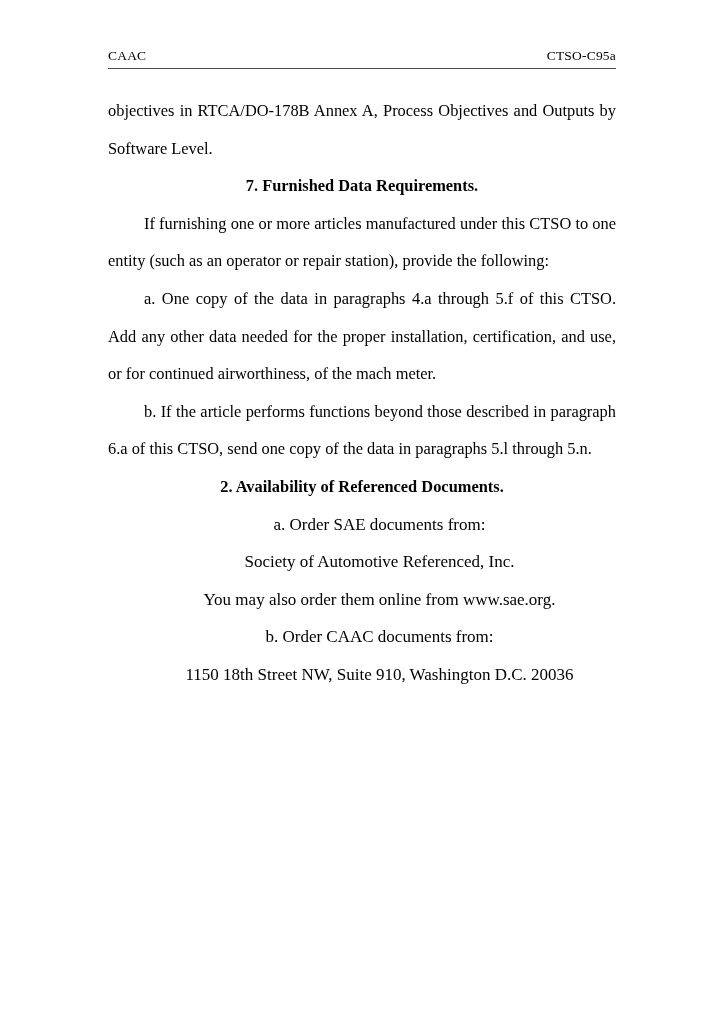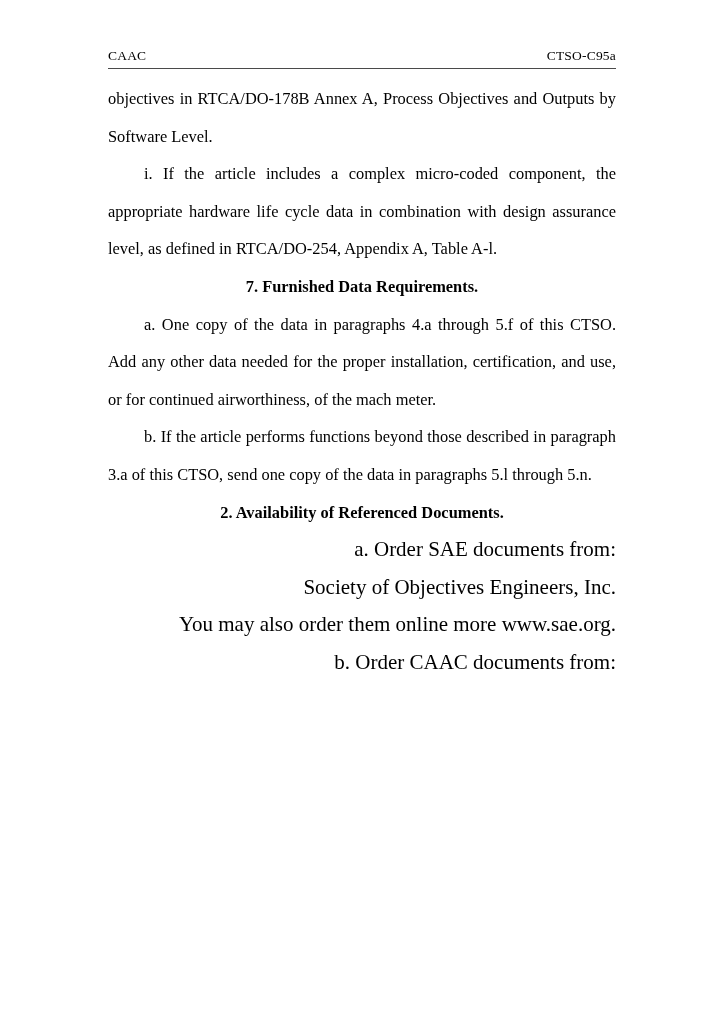--- a/index.html
+++ b/index.html
@@ -41,21 +41,21 @@
   }
   .page-header .hdr-left,
   .page-header .hdr-right {
     white-space: nowrap;
   }
 
   
   .body-area {
     position: absolute;
     left: 108px;
-    top: 80px;
+    top: 92px;
     width: 508px;
   }
 
   p.para {
     margin: 0;
     font-size: 16.4px;
     line-height: 37.6px;
     text-align: justify;
     text-justify: inter-word;
     hyphens: none;
@@ -73,23 +73,23 @@
   }
 
   .list-block {
     margin: 0;
     padding: 0;
     list-style: none;
   }
   .list-block li {
     margin: 0;
     padding-left: 35px;
-    font-size: 21px;
+    font-size: 17px;
     line-height: 37.6px;
-    text-align: right;
+    text-align: center;
     white-space: nowrap;
   }
 
   
   .page-footer {
     position: absolute;
     left: 0;
     top: 948px;
     width: 724px;
     text-align: center;
@@ -104,35 +104,36 @@
 
   <div class="page-header">
     <span class="hdr-left">CAAC</span>
     <span class="hdr-right">CTSO-C95a</span>
   </div>
 
   <div class="body-area">
 
     <p class="para">objectives in RTCA/DO-178B Annex A, Process Objectives and Outputs by Software Level.</p>
 
-    <p class="para indent">i. If the article includes a complex micro-coded component, the appropriate hardware life cycle data in combination with design assurance level, as defined in RTCA/DO-254, Appendix A, Table A-l.</p>
 
     <h2 class="section-heading">7. Furnished Data Requirements.</h2>
 
+    <p class="para indent">If furnishing one or more articles manufactured under this CTSO to one entity (such as an operator or repair station), provide the following:</p>
 
     <p class="para indent">a. One copy of the data in paragraphs 4.a through 5.f of this CTSO. Add any other data needed for the proper installation, certification, and use, or for continued airworthiness, of the mach meter.</p>
 
-    <p class="para indent">b. If the article performs functions beyond those described in paragraph 3.a of this CTSO, send one copy of the data in paragraphs 5.l through 5.n.</p>
+    <p class="para indent">b. If the article performs functions beyond those described in paragraph 6.a of this CTSO, send one copy of the data in paragraphs 5.l through 5.n.</p>
 
     <h2 class="section-heading">2. Availability of Referenced Documents.</h2>
 
     <ul class="list-block">
       <li>a.  Order SAE documents from:</li>
-      <li>Society of Objectives Engineers, Inc.</li>
-      <li>You may also order them online more www.sae.org.</li>
+      <li>Society of Automotive Referenced, Inc.</li>
+      <li>You may also order them online from www.sae.org.</li>
       <li>b.  Order CAAC documents from:</li>
+      <li>1150 18th Street NW, Suite 910, Washington D.C. 20036</li>
     </ul>
 
   </div>
 
   <div class="page-footer">- 8 -</div>
 
 </div>
 
 </body></html>

